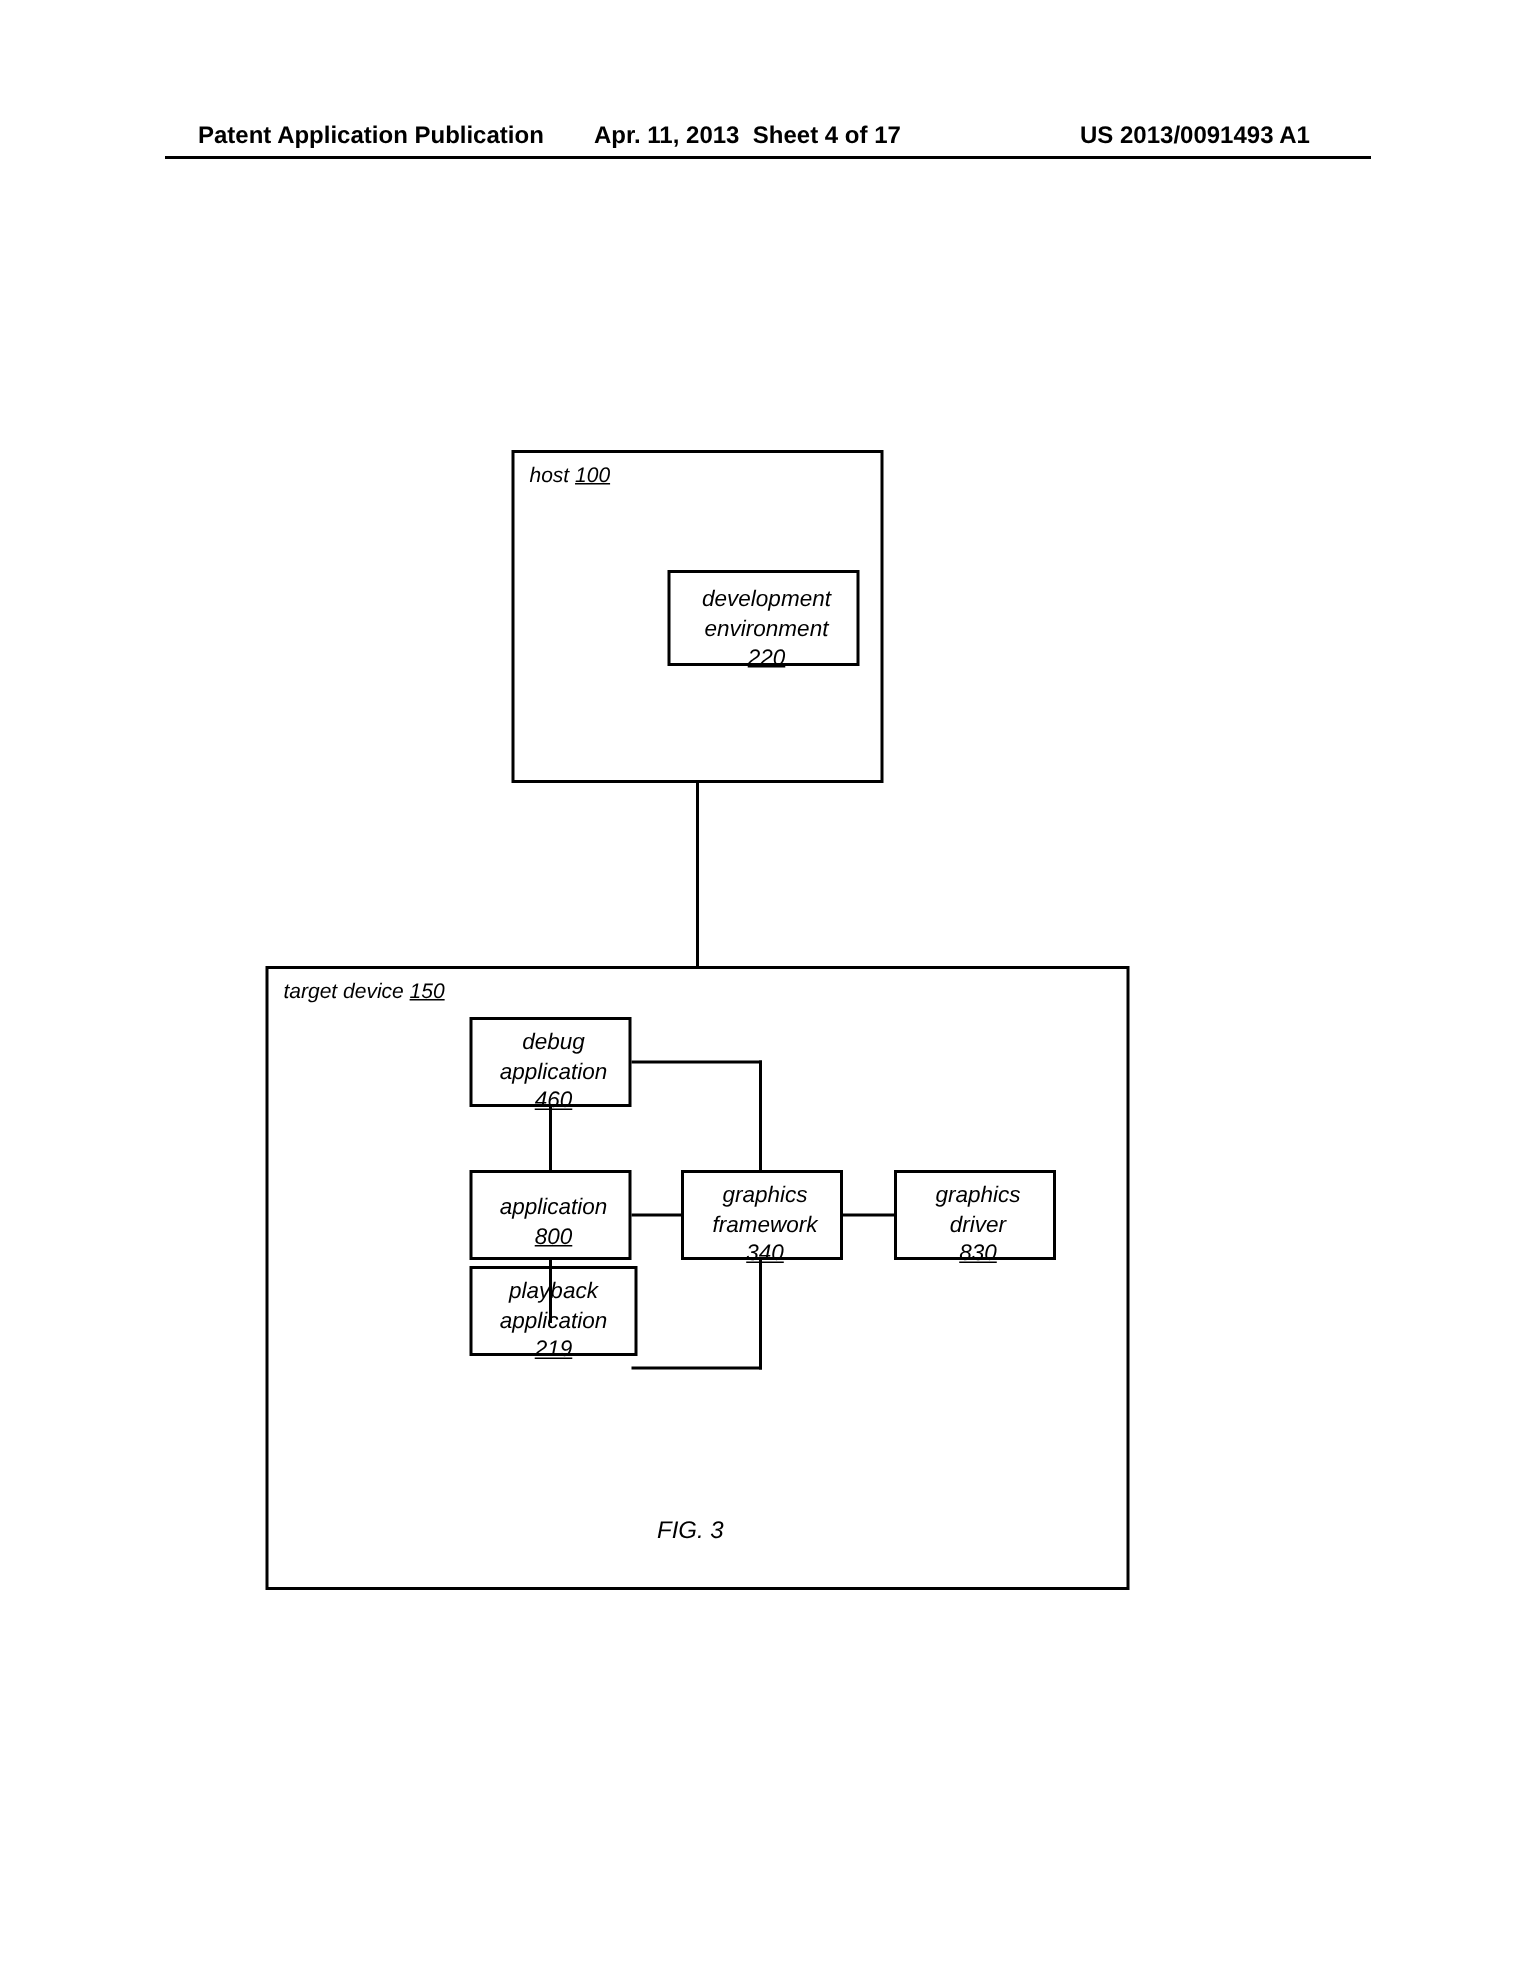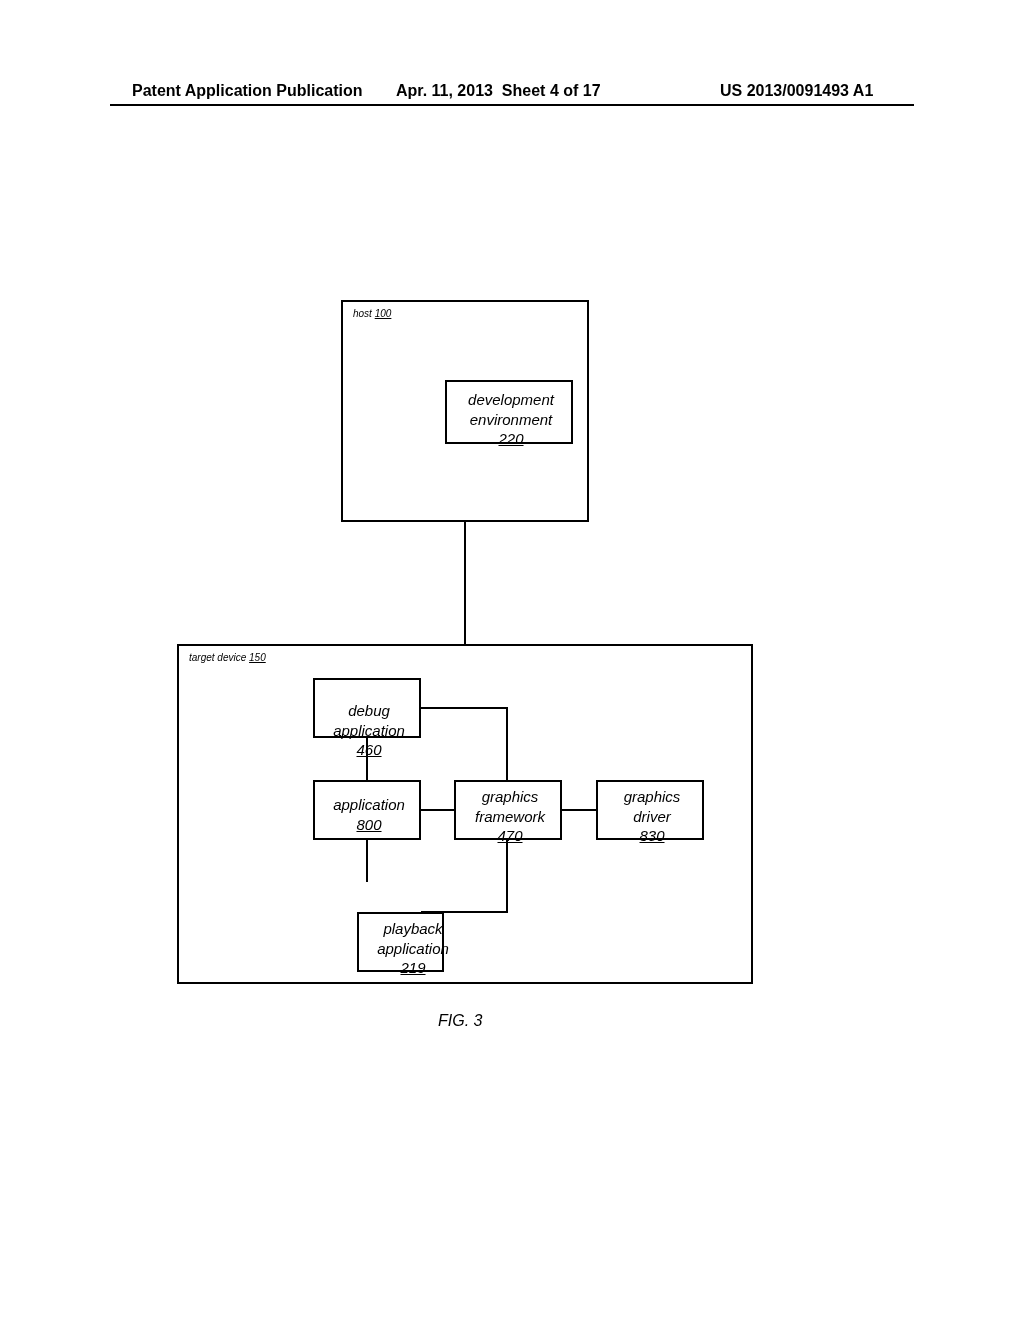--- a/index.html
+++ b/index.html
@@ -57,21 +57,21 @@
       font-style: italic;
       font-size: 15px;
       line-height: 1.3;
       text-align: center;
     }
     .box-title-corner {
       position: absolute;
       top: 6px;
       left: 10px;
       font-style: italic;
-      font-size: 10px;
+      font-size: 14px;
     }
     .ref-underline {
       text-decoration: underline;
     }
     .line {
       position: absolute;
       background: #000;
     }
     .figure-caption {
       position: absolute;
@@ -102,51 +102,51 @@
 
   <div class="box" style="left:401px; top:380px; width:128px; height:64px;margin-left:44px;">
     <div class="box-label" style="left:0; top:8px; width:128px;">
       <span>development<br>environment</span><br>
       <span class="ref-underline">220</span>
     </div>
   </div>
 
   <div class="line" style="left:464px; top:522px; width:2px; height:122px;"></div>
 
-  <div class="box" style="left:177px; top:644px; width:576px; height:340px;">
+  <div class="box" style="left:177px; top:644px; width:576px; height:416px;">
     <div class="box-title-corner">
       <span>target device</span> <span class="ref-underline">150</span>
     </div>
   </div>
 
   <div class="box" style="left:313px; top:678px; width:108px; height:60px;">
-    <div class="box-label" style="left:0; top:21px; width:108px;">
+    <div class="box-label" style="left:0; top:5px; width:108px;">
       <span>debug<br>application</span><br>
       <span class="ref-underline">460</span>
     </div>
   </div>
 
   <div class="box" style="left:313px; top:780px; width:108px; height:60px;">
     <div class="box-label" style="left:0; top:13px; width:108px;">
       <span>application</span><br>
       <span class="ref-underline">800</span>
     </div>
   </div>
 
-  <div class="box" style="left:313px; top:912px; width:87px; height:60px;margin-left:44px;">
+  <div class="box" style="left:313px; top:844px; width:112px; height:60px;">
     <div class="box-label" style="left:0; top:5px; width:108px;">
       <span>playback<br>application</span><br>
       <span class="ref-underline">219</span>
     </div>
   </div>
 
   <div class="box" style="left:454px; top:780px; width:108px; height:60px;">
     <div class="box-label" style="left:0; top:5px; width:108px;">
       <span>graphics<br>framework</span><br>
-      <span class="ref-underline">470</span>
+      <span class="ref-underline">340</span>
     </div>
   </div>
 
   <div class="box" style="left:596px; top:780px; width:108px; height:60px;">
     <div class="box-label" style="left:0; top:5px; width:108px;">
       <span>graphics<br>driver</span><br>
       <span class="ref-underline">830</span>
     </div>
   </div>
 

